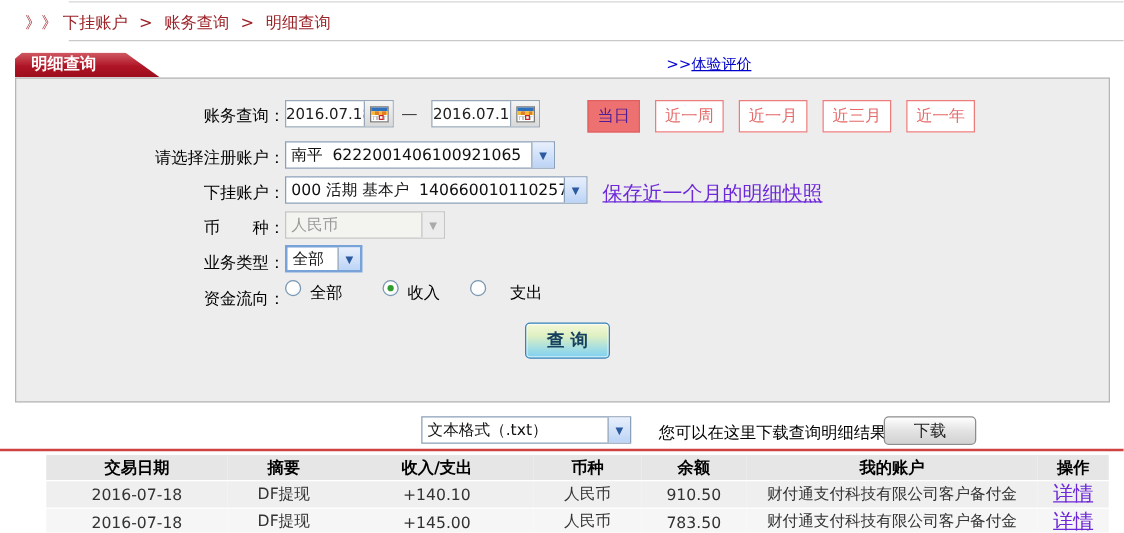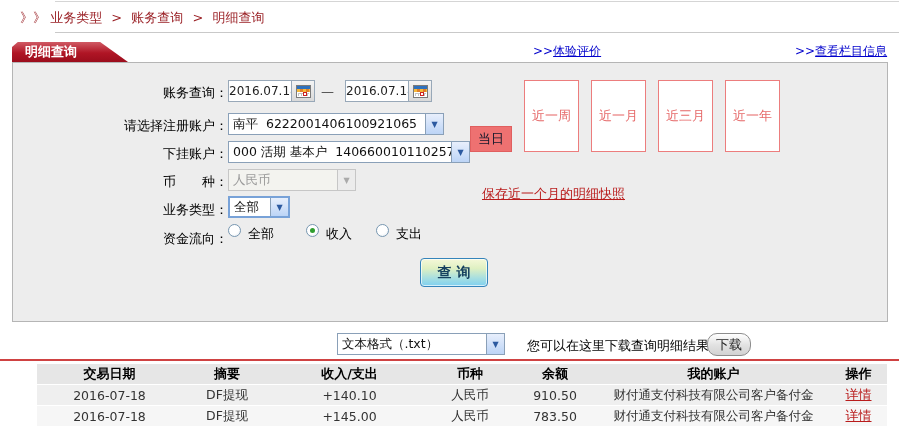--- a/index.html
+++ b/index.html
@@ -39,53 +39,53 @@
   .cal-mid { height:3px; background:repeating-linear-gradient(90deg,#f6b93a 0 3px,#e07f28 3px 6px); }
   .cal-grid { position:absolute; top:7px; left:1px; right:1px; bottom:1px;
               background:repeating-linear-gradient(90deg,#c4c4c4 0 1px,transparent 1px 3px),
                          repeating-linear-gradient(#c4c4c4 0 1px,transparent 1px 3px); }
   .cal-red { position:absolute; width:4px; height:4px; border:1px solid #cc2222; background:#fff; right:3px; bottom:1px; }
   .dash { position:absolute; left:321px; top:84px; color:#444; font-size:13px; }
 
   .qbtns { position:absolute; left:470px; top:80px; display:flex; gap:12px; }
   .qbtn { border:1px solid #ec7d7d; color:#e66a6a; background:#fff; font-size:13px;
           padding:3px 7px; cursor:pointer; white-space:nowrap; font-family:inherit; }
-  .qbtn.active { background:#ee7171; color:#0f172a; border-color:#e05f5f;margin-top:46px; }
+  .qbtn.active { background:#ee7171; color:#4c1d95; border-color:#e05f5f; }
 
   .sel { position:absolute; height:22px; background:#fff; border:1px solid #8aa0b8;
          display:flex; align-items:center; cursor:pointer; }
   .sel .txt { flex:1; padding:0 4px; white-space:pre; overflow:hidden; font-size:12.5px; color:#111; }
   .sel .arr { width:18px; align-self:stretch; background:linear-gradient(#e8effc,#bcd4f6);
               border-left:1px solid #8aa0b8; display:flex; align-items:center; justify-content:center;
               color:#2c5aa0; font-size:8px; }
   .sel.disabled { background:#f3f3ef; border-color:#c6c6c6; cursor:default; }
   .sel.disabled .txt { color:#9a9a9a; }
   .sel.disabled .arr { background:#ececec; border-left-color:#c6c6c6; color:#aaa; }
   .sel.focusblue { border:2px solid #78a2d8; }
 
-  .link { color:#b91c1c; text-decoration:underline; cursor:pointer; font-size:13px;margin-top:40px; }
+  .link { color:#6d28d9; text-decoration:underline; cursor:pointer; font-size:16px; }
   .snap-link { position:absolute; left:482px; top:145px; }
 
   .radio { position:absolute; width:13px; height:13px; border-radius:50%; border:1px solid #7897b1;
            background:radial-gradient(circle at 35% 30%,#ffffff 55%,#dfe7ee); cursor:pointer; }
   .radio .dot { position:absolute; top:3px; left:3px; width:5px; height:5px; border-radius:50%;
                 background:#2f9e2f; display:none; }
   .radio.checked .dot { display:block; }
   .rlabel { position:absolute; color:#000; font-size:13px; cursor:pointer; }
 
   .query-btn { position:absolute; left:420px; top:258px; width:68px; height:29px;
                border:1px solid #3584bb; border-radius:4px; cursor:pointer;
                background:linear-gradient(180deg,#f5f8d8 0%,#dff0c2 35%,#a8dfe0 70%,#7fd0f0 100%);
                box-shadow:inset 0 0 0 1px rgba(255,255,255,.65);
                color:#16405f; font-weight:bold; font-size:14px; font-family:inherit; white-space:pre; }
 
   .dl-label1 { position:absolute; left:155px; top:337px; color:#000; }
   .dl-label2 { position:absolute; left:527px; top:337px; color:#000;text-align:right; }
-  .dl-btn { position:absolute; left:707px; top:333px; width:44px; height:23px;
-            border:1px solid #8d8d8d; border-radius:10px; cursor:pointer; font-family:inherit;
+  .dl-btn { position:absolute; left:707px; top:333px; width:74px; height:23px;
+            border:1px solid #8d8d8d; border-radius:4px; cursor:pointer; font-family:inherit;
             background:linear-gradient(#ffffff,#e3e3e3 50%,#d2d2d2); color:#222; font-size:13px; }
 
   .red-divider { position:absolute; left:0; top:359px; width:899px; height:2px; background:#cf4242; }
 
   .dtable { position:absolute; left:37px; top:363px; width:850px;
             border-collapse:separate; border-spacing:0 1px; table-layout:fixed; }
   .dtable th { background:#e6e6e6; font-weight:bold; color:#000; font-size:13px; height:20px;
                padding:0; text-align:center; white-space:nowrap; }
   .dtable td { font-size:12.5px; height:20px; padding:0; text-align:center; color:#333; white-space:nowrap; }
   .dtable tr.r0 td { background:#efefef; }
@@ -94,33 +94,32 @@
 </style>
 </head>
 <body>
 
 <div class="page">
 
   <div class="hline top-line"></div>
 
   <div class="breadcrumb">
     <span>》》</span>
-    <span class="crumb">业务类型</span>
+    <span class="crumb">下挂账户</span>
     <span class="sep">&gt;</span>
     <span class="crumb">账务查询</span>
     <span class="sep">&gt;</span>
     <span>明细查询</span>
   </div>
   <div class="hline crumb-line"></div>
 
   <div class="tab">明细查询</div>
 
   <span class="hlink hlink1"><span>&gt;&gt;</span><span class="lbl">体验评价</span></span>
   <span class="hlink hlink2"><span>&gt;&gt;</span><span class="lbl">自动演示</span></span>
-  <span class="hlink hlink3"><span>&gt;&gt;</span><span class="lbl">查看栏目信息</span></span>
 
   <div class="panel"></div>
 
   <div class="flabel" style="top:84px">账务查询：</div>
   <div class="dgroup" style="left:228px; top:80px">
     <input value="2016.07.18" style="">
     <div class="calbtn">
       <div class="cal">
         <div class="cal-top"></div>
           <div class="cal-mid"></div>
@@ -175,21 +174,21 @@
   </div>
 
   <div class="flabel" style="top:230px">资金流向：</div>
   <div class="radio" style="left:228px; top:224px"></div>
   <span class="rlabel" style="left:248px; top:225px">全部</span>
   <div class="radio checked" style="left:306px; top:224px">
       <div class="dot"></div>
     </div>
   <span class="rlabel" style="left:326px; top:225px">收入</span>
   <div class="radio" style="left:376px; top:224px"></div>
-  <span class="rlabel" style="left:396px; top:225px">支出</span>
+  <span class="rlabel" style="left:408px; top:225px">支出</span>
 
   <button class="query-btn">查 询</button>
 
   <div class="sel" style="left:337px; top:333px; width:168px">
     <span class="txt">文本格式（.txt）</span>
     <span class="arr">▼</span>
   </div>
   <span class="dl-label2">您可以在这里下载查询明细结果</span>
   <button class="dl-btn">下载</button>
 

